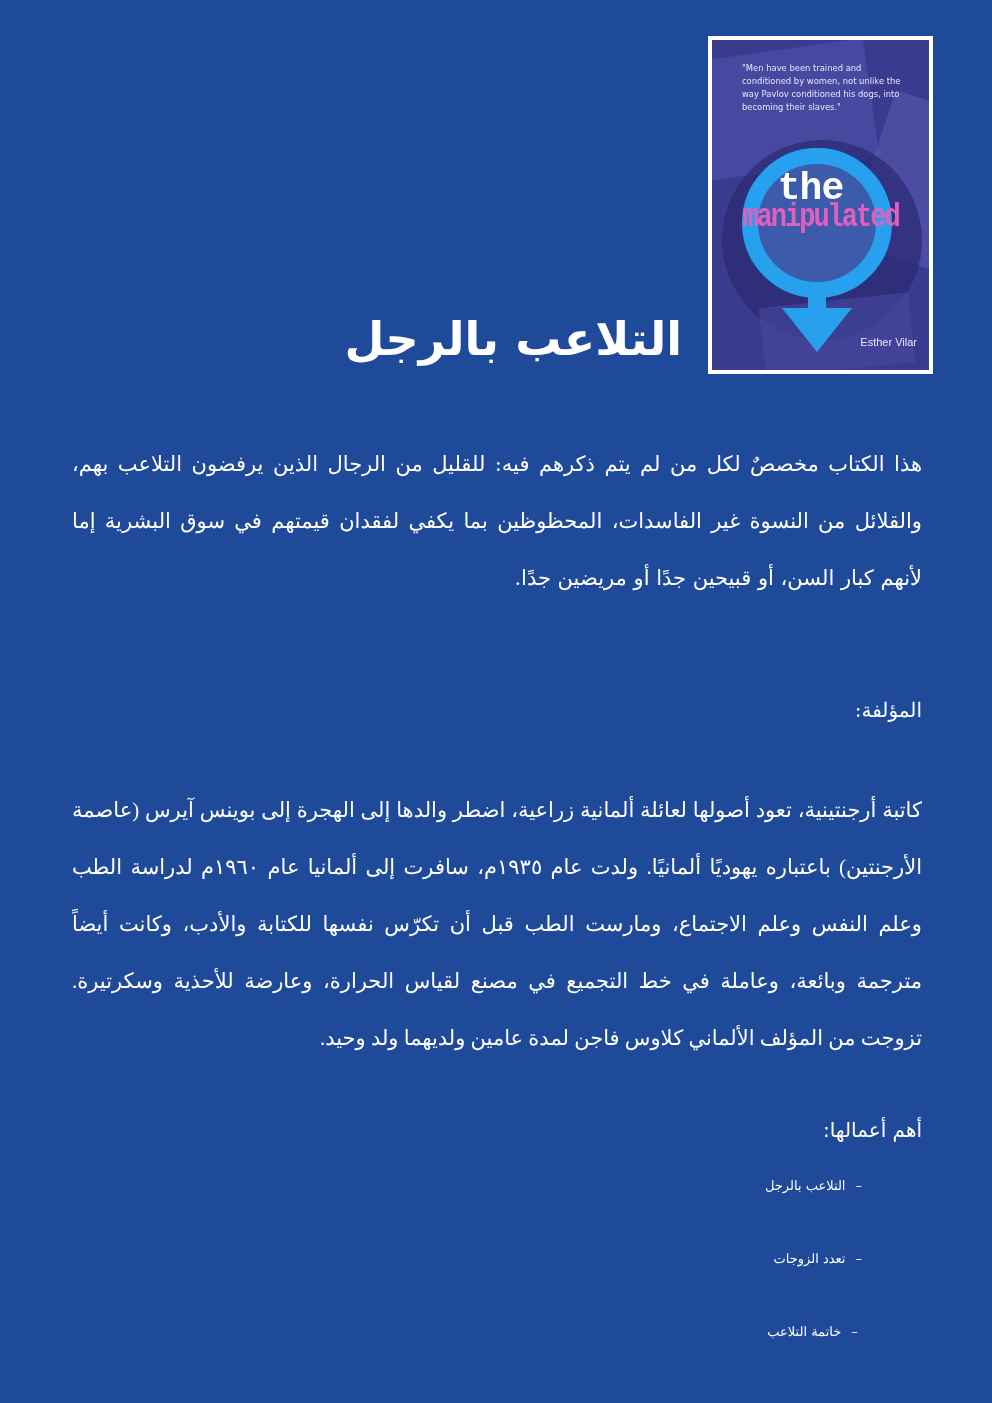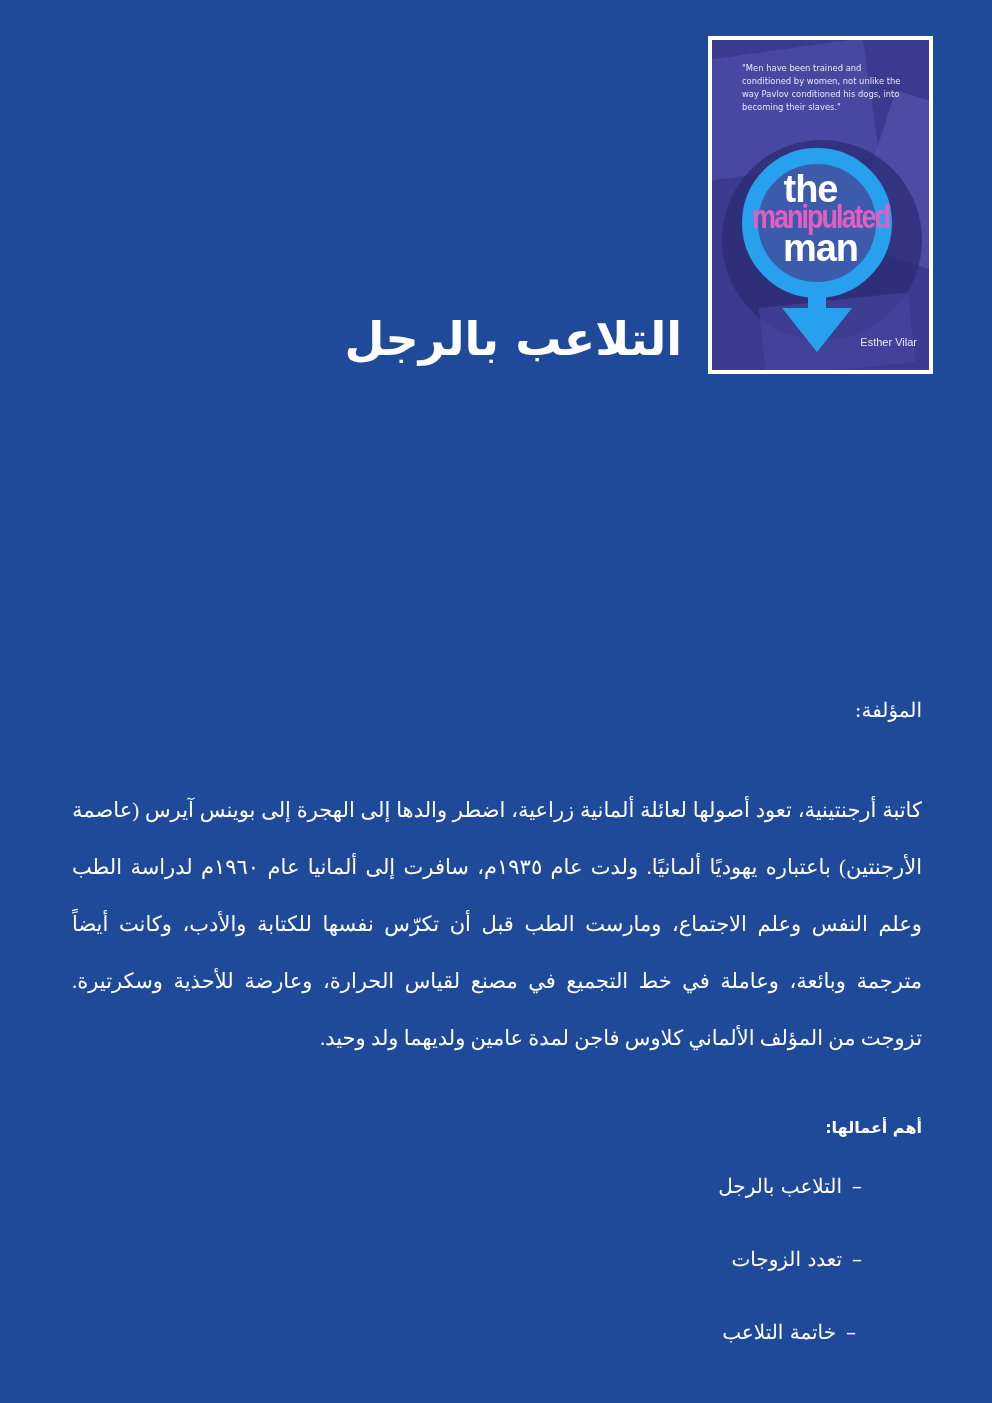--- a/index.html
+++ b/index.html
@@ -71,21 +71,21 @@
     .male-arrow {
       position: absolute; left: 70px; top: 268px;
       width: 0; height: 0;
       border-left: 35px solid transparent;
       border-right: 35px solid transparent;
       border-top: 44px solid #27a1ee;
     }
     .cover-title {
       position: absolute; left: 0; right: 0; top: 130px;
       text-align: center;
-      font-family: Liberation Sans, sans-serif;
+      font-family: Liberation Mono, monospace;
       font-weight: bold;
       line-height: 1;
     }
     .ct-the { display: block; font-size: 38px; color: #ffffff; letter-spacing: -1px; margin-left: -20px; }
     .ct-manip { display: block; font-size: 27px; color: #e35fbf; letter-spacing: -2px; margin-top: -4px; transform: scaleY(1.25); }
     .ct-man { display: block; font-size: 38px; color: #ffffff; letter-spacing: -1px; margin-top: -2px; }
     .cover-author {
       position: absolute; right: 12px; bottom: 22px;
       font-family: Liberation Sans, sans-serif;
       font-size: 11px; color: #e8e6ff;
@@ -113,29 +113,29 @@
     }
     .intro { left: 72px; right: 70px; top: 436px; }
     .author-label {
       position: absolute; right: 70px; top: 698px;
       direction: rtl; font-size: 20px; font-weight: normal;
     }
     .author-bio { left: 72px; right: 70px; top: 782px; font-family: Liberation Serif, serif; }
 
     .works-label {
       position: absolute; right: 70px; top: 1118px;
-      direction: rtl; font-size: 16px; font-weight: bold;
+      direction: rtl; font-size: 20px; font-weight: normal;
       font-family: "DejaVu Sans", "Liberation Sans", sans-serif;
     }
     .works-list {
       position: absolute; right: 130px; top: 1168px;
       direction: rtl; list-style: none;
     }
     .works-list li {
-      font-size: 20px; line-height: 36px;
+      font-size: 13px; line-height: 36px;
       margin-bottom: 37px;
       white-space: nowrap;
     }
     .works-list li .dash { margin-left: 10px; }
     .works-list li:nth-child(2) { margin-right: 0; }
     .works-list li:nth-child(3) { margin-right: 2px; text-align: center; }
   </style>
 </head>
 <body>
 
@@ -147,28 +147,28 @@
       <div class="cover-bg2"></div>
       <div class="cover-bg3"></div>
       <div class="cover-bg4"></div>
       <div class="male-ring"></div>
       <div class="male-stem"></div>
       <div class="male-arrow"></div>
       <div class="cover-quote">"Men have been trained and conditioned by women, not unlike the way Pavlov conditioned his dogs, into becoming their slaves."</div>
       <div class="cover-title">
         <span class="ct-the">the</span>
         <span class="ct-manip">manipulated</span>
-        <span class="ct-man">man</span>
       </div>
       <div class="cover-author">Esther Vilar</div>
     </div>
   </div>
 
   <h1 class="book-title">التلاعب بالرجل</h1>
 
+  <p class="rtl-block intro">هذا الكتاب مخصصٌ لكل من لم يتم ذكرهم فيه: للقليل من الرجال الذين يرفضون التلاعب بهم، والقلائل من النسوة غير الفاسدات، المحظوظين بما يكفي لفقدان قيمتهم في سوق البشرية إما لأنهم كبار السن، أو قبيحين جدًا أو مريضين جدًا.</p>
 
   <div class="author-label">المؤلفة:</div>
   <p class="rtl-block author-bio">كاتبة أرجنتينية، تعود أصولها لعائلة ألمانية زراعية، اضطر والدها إلى الهجرة إلى بوينس آيرس (عاصمة الأرجنتين) باعتباره يهوديًا ألمانيًا. ولدت عام ١٩٣٥م، سافرت إلى ألمانيا عام ١٩٦٠م لدراسة الطب وعلم النفس وعلم الاجتماع، ومارست الطب قبل أن تكرّس نفسها للكتابة والأدب، وكانت أيضاً مترجمة وبائعة، وعاملة في خط التجميع في مصنع لقياس الحرارة، وعارضة للأحذية وسكرتيرة. تزوجت من المؤلف الألماني كلاوس فاجن لمدة عامين ولديهما ولد وحيد.</p>
 
   <div class="works-label">أهم أعمالها:</div>
   <ul class="works-list">
     <li>
       <span class="dash">–</span><span>التلاعب بالرجل</span>
     </li>
     <li>

